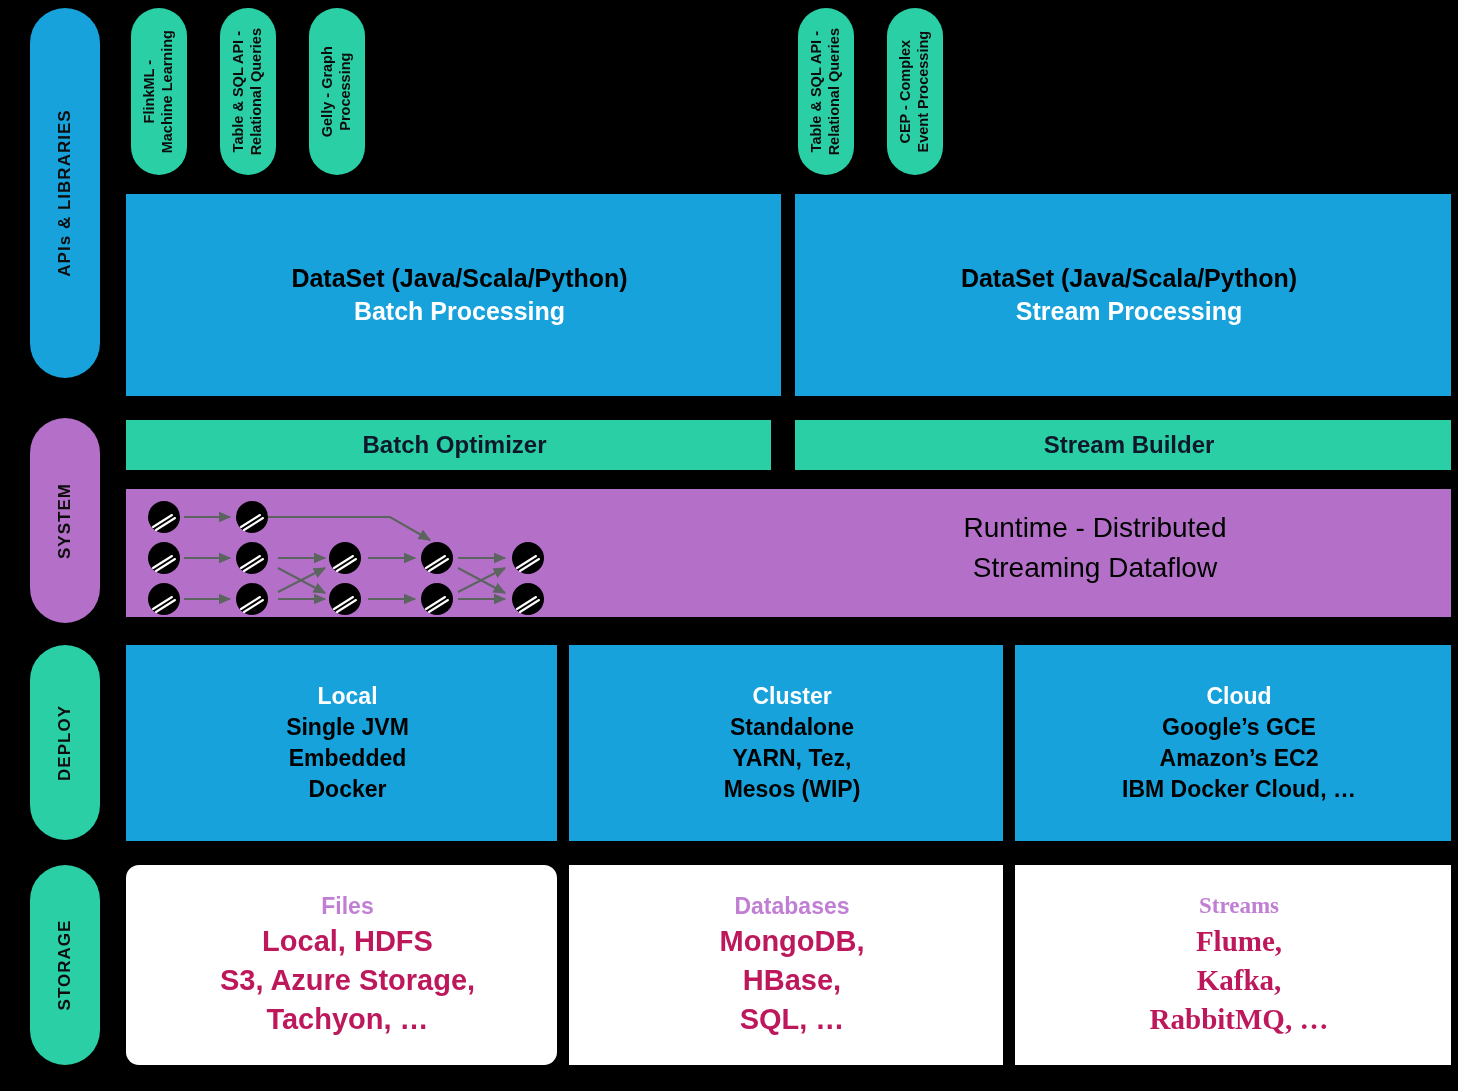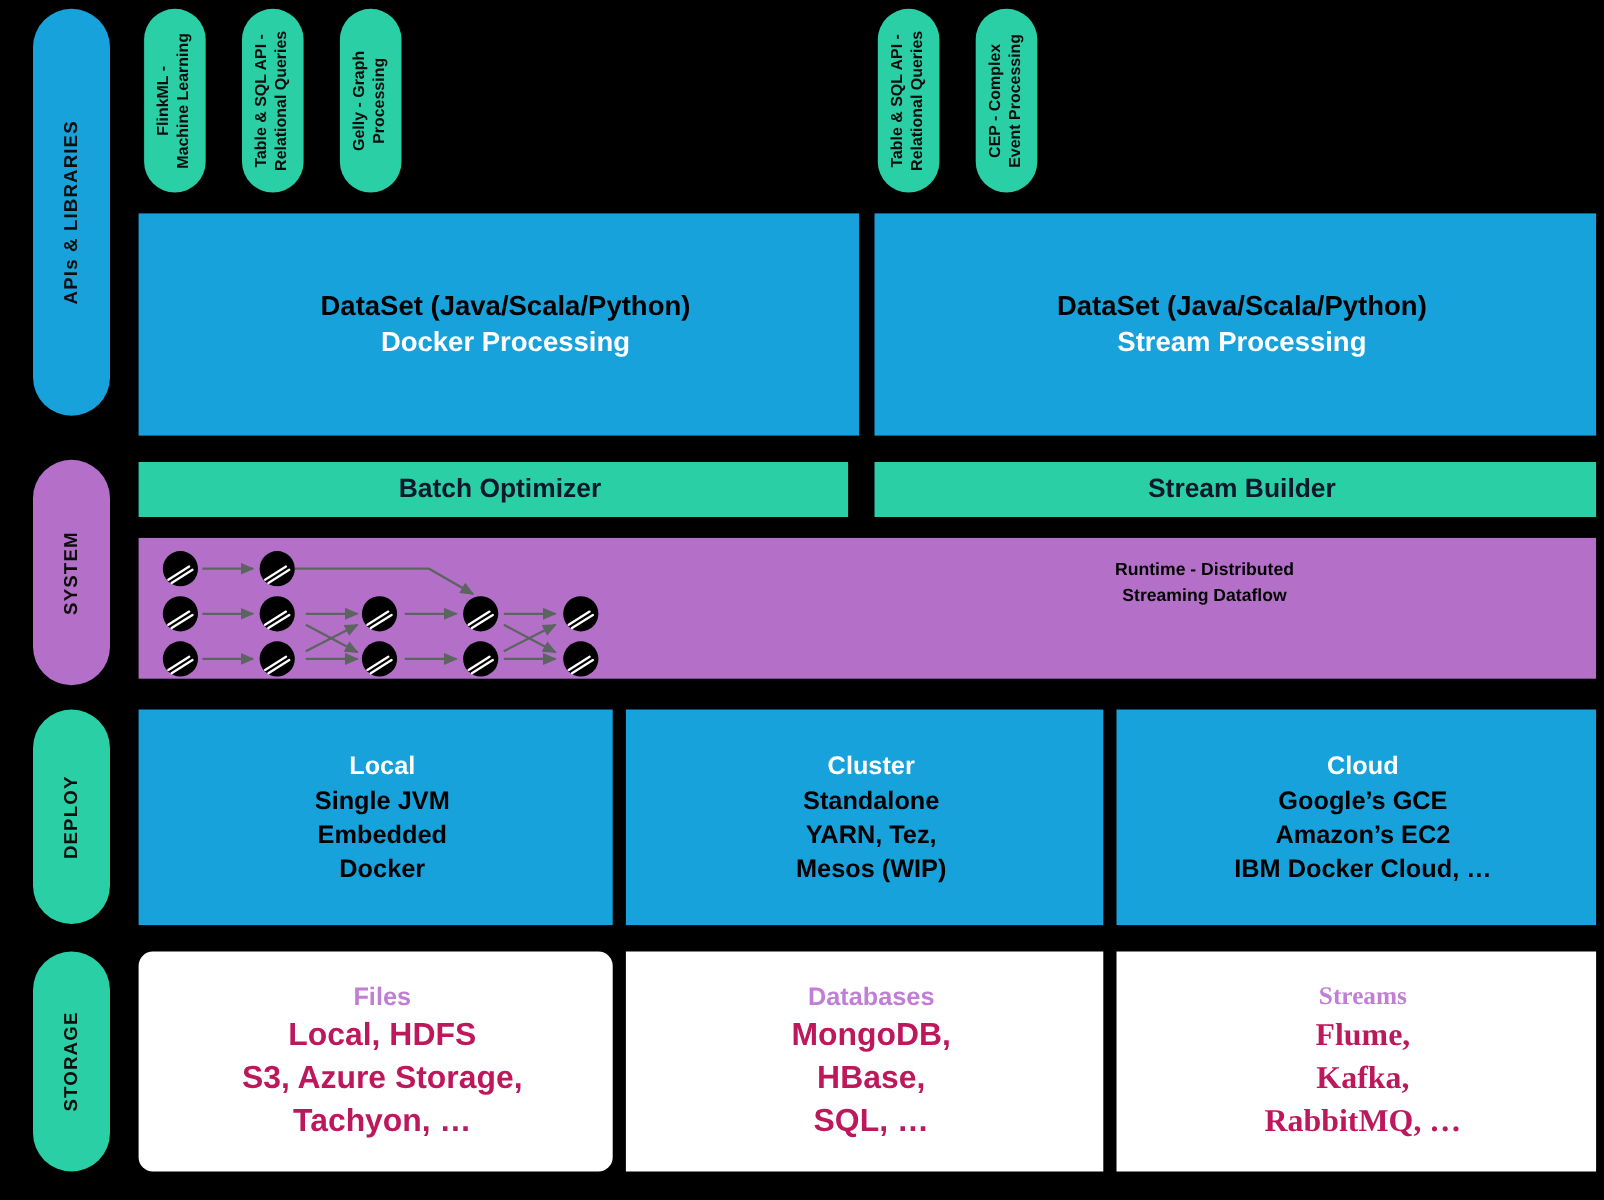--- a/index.html
+++ b/index.html
@@ -80,22 +80,22 @@
   .opt-block .line { color: #0f172a; font-size: 24px; }
 
   .runtime-block { background: #B470C8; }
   .runtime-text {
     position: absolute;
     left: 795px;
     top: 508px;
     width: 600px;
     text-align: center;
     color: #000000;
-    font-weight: bold;
-    font-size: 16px;
+    font-weight: normal;
+    font-size: 28px;
     line-height: 1.42;
   }
 
   .deploy-block { background: #17A2DC; }
   .deploy-block .head { color: #ffffff; font-size: 23px; }
   .deploy-block .item { color: #000000; font-size: 23px; }
 
   .storage-block { background: #ffffff; }
   .storage-block .head { color: #C07FD4; font-size: 23px; }
   .storage-block .item { color: #be185d; font-size: 29px; }
@@ -145,21 +145,21 @@
   <div class="lib-pill" style="left:798px; top:8px; width:56px; height:167px;">
     <span class="lib-label">Table &amp; SQL API -<br>Relational Queries</span>
   </div>
 
   <div class="lib-pill" style="left:887px; top:8px; width:56px; height:167px;">
     <span class="lib-label">CEP - Complex<br>Event Processing</span>
   </div>
 
   <div class="block api-block" style="left:126px; top:194px; width:655px; height:202px;">
     <div class="line t-black">DataSet (Java/Scala/Python)</div>
-    <div class="line t-white">Docker Processing</div>
+    <div class="line t-white">Batch Processing</div>
   </div>
 
   <div class="block api-block" style="left:795px; top:194px; width:656px; height:202px;">
     <div class="line t-black">DataSet (Java/Scala/Python)</div>
     <div class="line t-white">Stream Processing</div>
   </div>
 
   <div class="block opt-block" style="left:126px; top:420px; width:645px; height:50px;">
     <div class="line">Batch Optimizer</div>
   </div>

